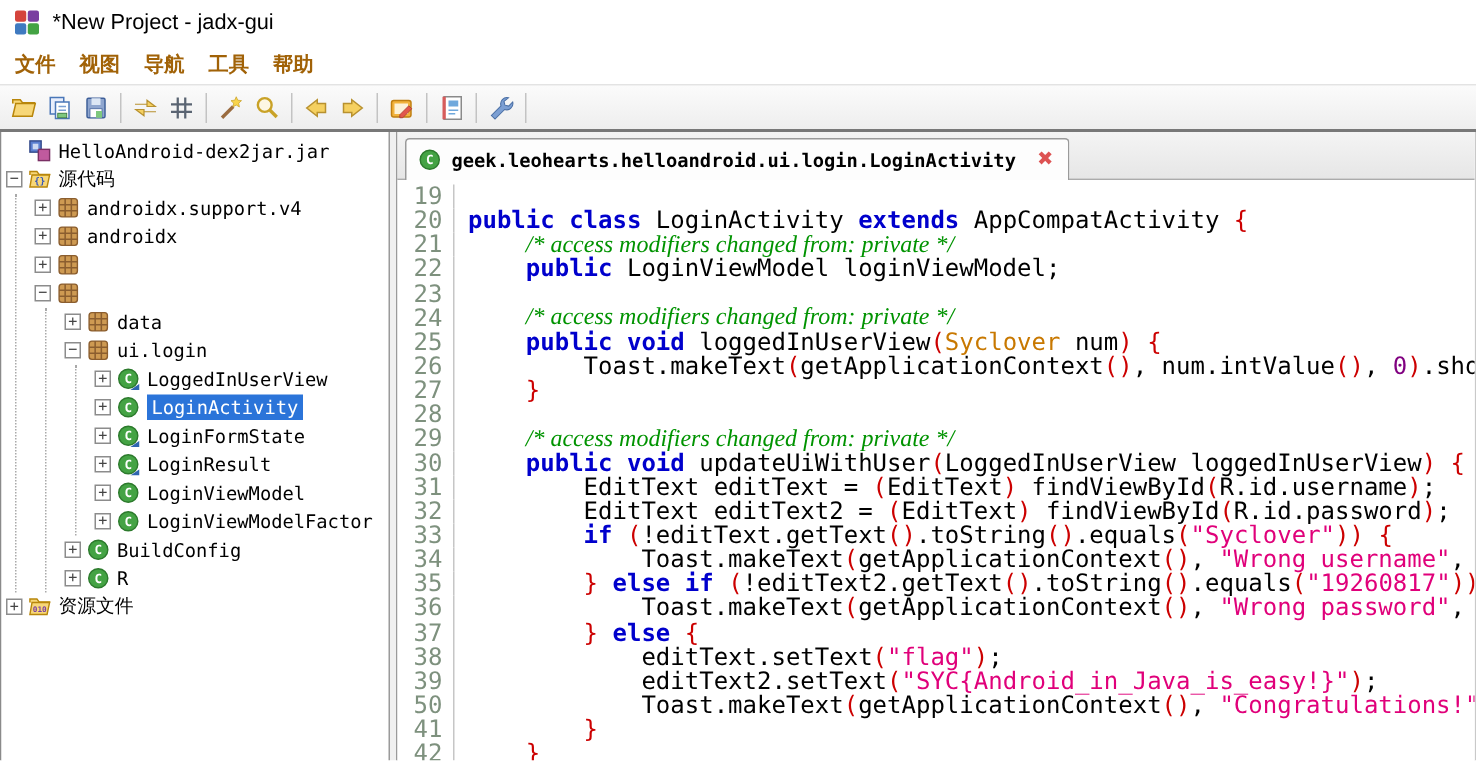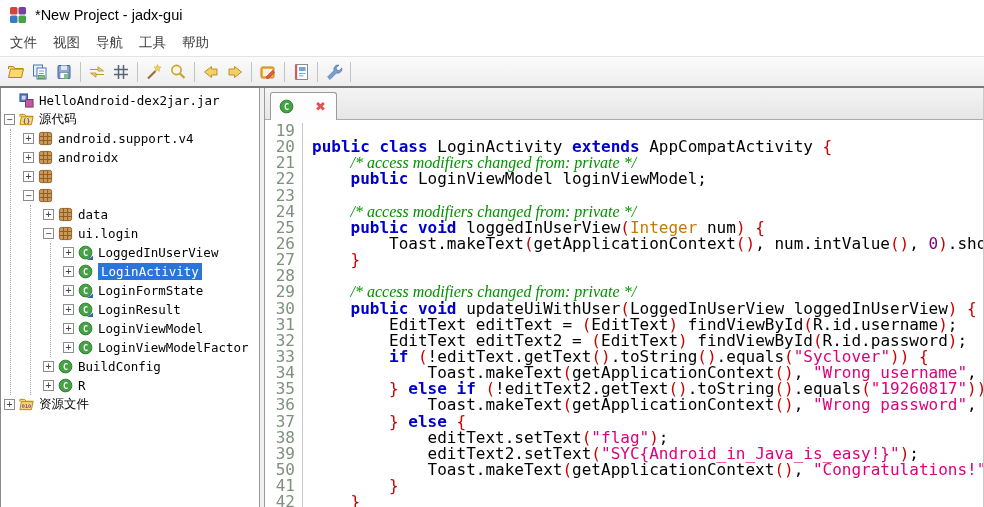--- a/index.html
+++ b/index.html
@@ -6,21 +6,21 @@
     font-family:"Liberation Sans", sans-serif;}
   .window{width:984px;height:507px;display:flex;flex-direction:column;background:#fff;}
 
   
   .titlebar{height:30px;display:flex;align-items:center;padding-left:9px;background:#fff;flex:0 0 auto;}
   .titlebar .app-icon{width:18px;height:18px;margin-right:8px;flex:0 0 auto;}
   .titlebar .title{font-size:14.5px;color:#000;}
 
   
   .menubar{height:26px;display:flex;align-items:center;background:#fff;padding-left:2px;flex:0 0 auto;}
-  .menubar .mitem{font-size:13.5px;color:#404040;padding:2px 8px;cursor:default;}
+  .menubar .mitem{font-size:13.5px;color:#a16207;padding:2px 8px;cursor:default;font-weight:bold;}
 
   
   .toolbar{height:29px;display:flex;align-items:center;padding-left:4px;flex:0 0 auto;
     background:linear-gradient(#fbfbfb,#eeeeee);border-top:1px solid #e3e3e3;}
   .tbtn{width:24px;height:24px;display:flex;align-items:center;justify-content:center;border-radius:3px;}
   .tbtn svg{width:18px;height:18px;}
   .tsep{width:1px;height:20px;background:#c3c3c3;margin:0 4px;}
 
   .darkrule{height:2px;background:#787878;flex:0 0 auto;}
 
@@ -210,21 +210,21 @@
         </div>
         <div class="children">
           <div class="trow">
             <span class="exp">+</span>
             <span class="ticon">
               <svg viewBox="0 0 16 16">
                 <rect x="1.5" y="1.5" width="13" height="13" rx="2" fill="#ce9a52" stroke="#8b5e2f"></rect>
                 <path d="M5.8 1.5v13M10.2 1.5v13M1.5 5.8h13M1.5 10.2h13" stroke="#8b5e2f" stroke-width="1.1" fill="none"></path>
               </svg>
             </span>
-            <span class="tlabel">android.support.v4</span>
+            <span class="tlabel">androidx.support.v4</span>
           </div>
           <div class="trow">
             <span class="exp">+</span>
             <span class="ticon">
               <svg viewBox="0 0 16 16">
                 <rect x="1.5" y="1.5" width="13" height="13" rx="2" fill="#ce9a52" stroke="#8b5e2f"></rect>
                 <path d="M5.8 1.5v13M10.2 1.5v13M1.5 5.8h13M1.5 10.2h13" stroke="#8b5e2f" stroke-width="1.1" fill="none"></path>
               </svg>
             </span>
             <span class="tlabel">androidx</span>
@@ -370,20 +370,21 @@
     <div class="divider"></div>
     <div class="editor-panel">
       <div class="tabbar">
         <div class="tab">
           <span class="ticon" id="tab-icon">
               <svg viewBox="0 0 16 16">
                 <circle cx="8" cy="8" r="6.8" fill="#44a344" stroke="#2c7a2c"></circle>
                 <text x="8" y="11.3" font-size="9" font-weight="bold" fill="#fff" text-anchor="middle" font-family="monospace">C</text>
               </svg>
             </span>
+          <span>geek.leohearts.helloandroid.ui.login.LoginActivity</span>
           <span class="tab-close">✖</span>
         </div>
       </div>
       <div class="code-area" id="code">
           <div class="cl">
             <span class="ln">19</span>
             <span class="lnsep"></span>
             <span class="src"></span>
           </div>
           <div class="cl">
@@ -407,21 +408,21 @@
             <span class="src"></span>
           </div>
           <div class="cl">
             <span class="ln">24</span>
             <span class="lnsep"></span>
             <span class="src"><span class="tk-p">    </span><span class="tk-c">/* access modifiers changed from: private */</span></span>
           </div>
           <div class="cl">
             <span class="ln">25</span>
             <span class="lnsep"></span>
-            <span class="src"><span class="tk-p">    </span><span class="tk-k">public</span><span class="tk-p"> </span><span class="tk-k">void</span><span class="tk-p"> loggedInUserView</span><span class="tk-b">(</span><span class="tk-y">Integer</span><span class="tk-p"> num</span><span class="tk-b">)</span><span class="tk-p"> </span><span class="tk-b">{</span></span>
+            <span class="src"><span class="tk-p">    </span><span class="tk-k">public</span><span class="tk-p"> </span><span class="tk-k">void</span><span class="tk-p"> loggedInUserView</span><span class="tk-b">(</span><span class="tk-y">Syclover</span><span class="tk-p"> num</span><span class="tk-b">)</span><span class="tk-p"> </span><span class="tk-b">{</span></span>
           </div>
           <div class="cl">
             <span class="ln">26</span>
             <span class="lnsep"></span>
             <span class="src"><span class="tk-p">        Toast.makeText</span><span class="tk-b">(</span><span class="tk-p">getApplicationContext</span><span class="tk-b">()</span><span class="tk-p">, num.intValue</span><span class="tk-b">()</span><span class="tk-p">, </span><span class="tk-n">0</span><span class="tk-b">)</span><span class="tk-p">.show</span><span class="tk-b">()</span><span class="tk-p">;</span></span>
           </div>
           <div class="cl">
             <span class="ln">27</span>
             <span class="lnsep"></span>
             <span class="src"><span class="tk-p">    </span><span class="tk-b">}</span></span>

